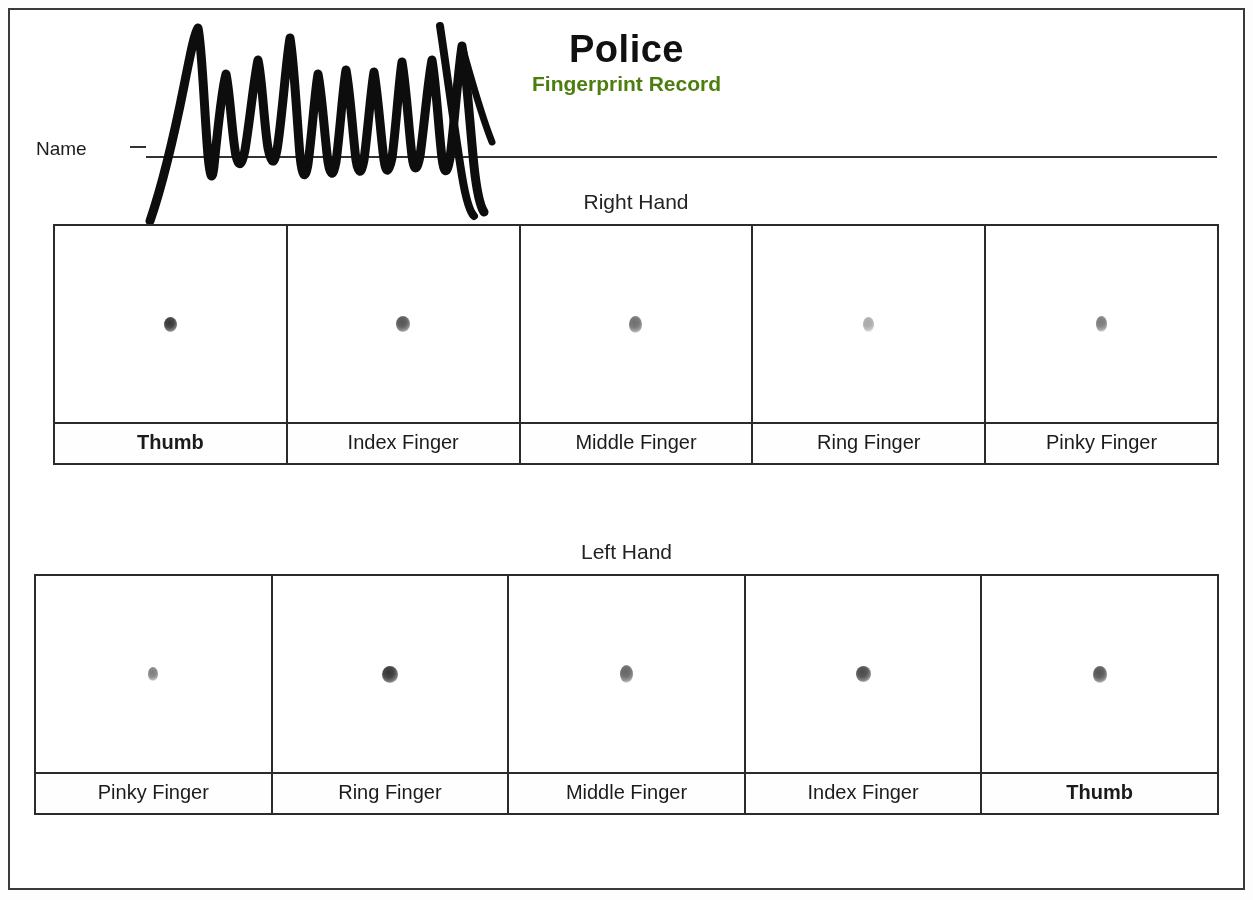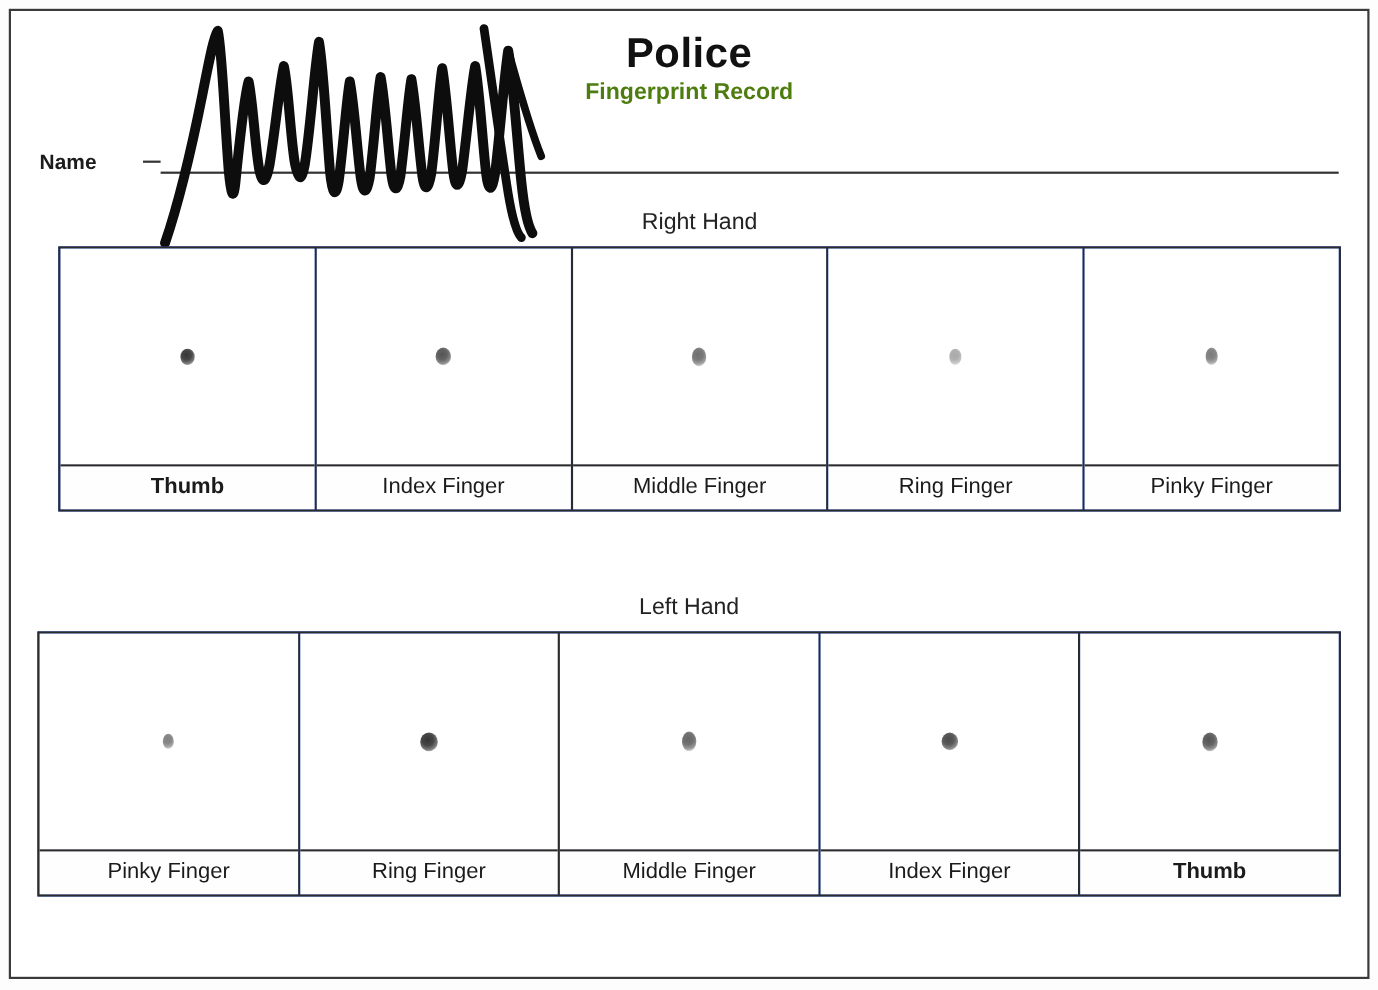--- a/index.html
+++ b/index.html
@@ -58,21 +58,20 @@
     margin-top: 2px;
   }
 
   
   .name-row {
     position: absolute;
     left: 36px;
     right: 36px;
     top: 128px;
     height: 40px;
-    font-weight: bold;
   }
   .name-label {
     position: absolute;
     left: 0;
     top: 10px;
     font-size: 19px;
     color: #1c1c1c;
   }
   .name-dash {
     position: absolute;
@@ -113,21 +112,21 @@
     left: 34px;
     right: 34px;
   }
   .section-right { top: 190px; padding-left: 19px; }
   .section-left  { top: 540px; }
 
   .grid {
     display: flex;
     border: 2px solid #2b2b2b;
     margin-top: 10px;
-    background: #1d4ed8;
+    background: #c2410c;
     box-sizing: border-box;
   }
   .cell {
     flex: 1 1 0;
     border-right: 2px solid #2b2b2b;
     box-sizing: border-box;
     display: flex;
     flex-direction: column;
   }
   .cell:last-child { border-right: none; }

